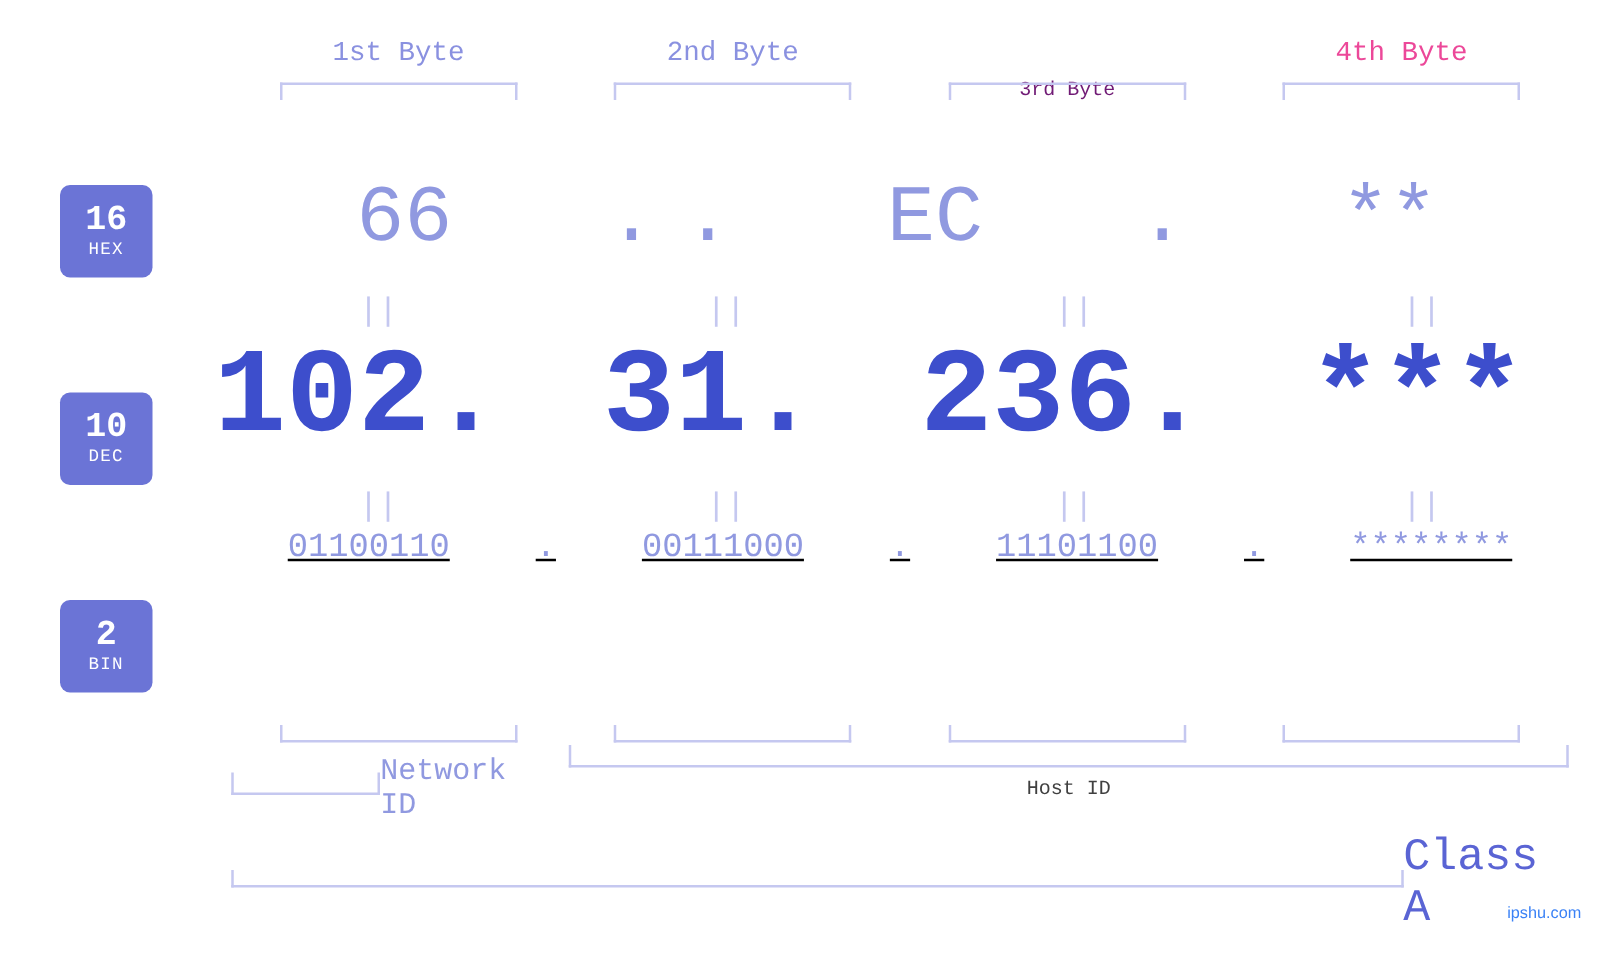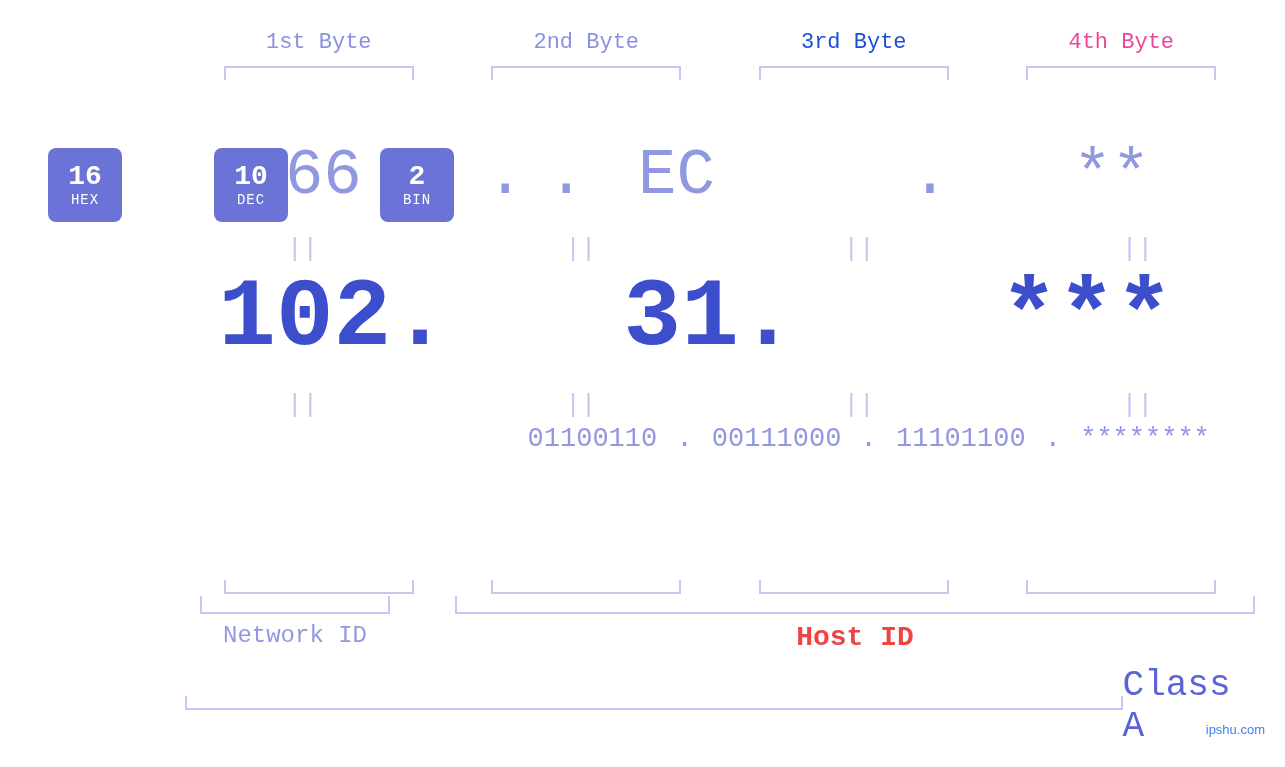--- a/index.html
+++ b/index.html
@@ -44,109 +44,110 @@
       left: 0;
       width: 1285px;
       height: 767px;
     }
   </style>
 </head>
 <body>
 
 <div class="layout">
 
-  <div style="position:absolute; left:48px; top:148px; display:flex; flex-direction:row; gap:92px;">
+  <div style="position:absolute; left:48px; top:148px; display:flex; flex-direction:column; gap:92px;">
     <div class="base-badge">
       <span class="base-num">16</span>
       <span class="base-label">HEX</span>
     </div>
     <div class="base-badge">
       <span class="base-num">10</span>
       <span class="base-label">DEC</span>
     </div>
     <div class="base-badge">
       <span class="base-num">2</span>
       <span class="base-label">BIN</span>
     </div>
   </div>
 
   <div style="position:absolute; top:30px; left:185px; right:30px; display:flex; justify-content:space-around;">
     <div style="width:220px; text-align:center; font-size:22px; color:#8a91e0; font-family:'Courier New',monospace;">1st Byte</div>
     <div style="width:220px; text-align:center; font-size:22px; color:#8a91e0; font-family:'Courier New',monospace;">2nd Byte</div>
-    <div style="width:220px; text-align:center; font-size:22px; color:#1d4ed8; font-family:'Courier New',monospace;">3rd Byte</div>
+    <div style="width:220px; text-align:center; font-size:16px; color:#701a75; font-family:'Courier New',monospace;margin-top:33px;">3rd Byte</div>
     <div style="width:220px; text-align:center; font-size:22px; color:#ec4899; font-family:'Courier New',monospace;">4th Byte</div>
   </div>
 
   <div style="position:absolute; top:66px; left:185px; right:30px; display:flex; justify-content:space-around; align-items:flex-end;">
     <div style="width:190px; height:14px; border-top:2px solid #c5c8f0; border-left:2px solid #c5c8f0; border-right:2px solid #c5c8f0;"></div>
     <div style="width:190px; height:14px; border-top:2px solid #c5c8f0; border-left:2px solid #c5c8f0; border-right:2px solid #c5c8f0;"></div>
     <div style="width:190px; height:14px; border-top:2px solid #c5c8f0; border-left:2px solid #c5c8f0; border-right:2px solid #c5c8f0;"></div>
     <div style="width:190px; height:14px; border-top:2px solid #c5c8f0; border-left:2px solid #c5c8f0; border-right:2px solid #c5c8f0;"></div>
   </div>
 
   <div style="position:absolute; top:140px; left:180px; right:30px; display:flex; align-items:center; justify-content:space-around;gap:16px;">
     <div style="width:220px; text-align:center; font-size:64px; color:#9099e0; font-family:'Courier New',monospace;">66</div>
     <div style="font-size:64px; color:#9099e0; font-family:'Courier New',monospace; margin:0 -30px;">.</div>
     <div style="font-size:64px; color:#9099e0; font-family:'Courier New',monospace; margin:0 -30px;">.</div>
-    <div style="width:220px; text-align:left; font-size:64px; color:#9099e0; font-family:'Courier New',monospace;">EC</div>
+    <div style="width:220px; text-align:center; font-size:64px; color:#9099e0; font-family:'Courier New',monospace;">EC</div>
     <div style="font-size:64px; color:#9099e0; font-family:'Courier New',monospace; margin:0 -30px;">.</div>
     <div style="width:220px; text-align:center; font-size:64px; color:#9099e0; font-family:'Courier New',monospace;">**</div>
   </div>
 
   <div style="position:absolute; top:234px; left:185px; right:30px; display:flex; align-items:center; justify-content:space-around;">
     <div style="width:220px; text-align:center; font-size:26px; color:#c5c8f0; font-family:'Courier New',monospace;">||</div>
     <div style="width:28px;"></div>
     <div style="width:220px; text-align:center; font-size:26px; color:#c5c8f0; font-family:'Courier New',monospace;">||</div>
     <div style="width:28px;"></div>
     <div style="width:220px; text-align:center; font-size:26px; color:#c5c8f0; font-family:'Courier New',monospace;">||</div>
     <div style="width:28px;"></div>
     <div style="width:220px; text-align:center; font-size:26px; color:#c5c8f0; font-family:'Courier New',monospace;">||</div>
   </div>
 
   <div style="position:absolute; top:264px; left:145px; right:10px; display:flex; align-items:center; justify-content:space-around;">
     <div style="width:230px; text-align:center; font-size:96px; color:#3d4ecc; font-weight:bold; font-family:'Courier New',monospace;">102.</div>
     <div style="width:230px; text-align:center; font-size:96px; color:#3d4ecc; font-weight:bold; font-family:'Courier New',monospace;">31.</div>
+    <div style="width:230px; text-align:center; font-size:96px; color:#3d4ecc; font-weight:bold; font-family:'Courier New',monospace;">236.</div>
     <div style="width:230px; text-align:center; font-size:96px; color:#3d4ecc; font-weight:bold; font-family:'Courier New',monospace;">***</div>
   </div>
 
   <div style="position:absolute; top:390px; left:185px; right:30px; display:flex; align-items:center; justify-content:space-around;">
     <div style="width:220px; text-align:center; font-size:26px; color:#c5c8f0; font-family:'Courier New',monospace;">||</div>
     <div style="width:28px;"></div>
     <div style="width:220px; text-align:center; font-size:26px; color:#c5c8f0; font-family:'Courier New',monospace;">||</div>
     <div style="width:28px;"></div>
     <div style="width:220px; text-align:center; font-size:26px; color:#c5c8f0; font-family:'Courier New',monospace;">||</div>
     <div style="width:28px;"></div>
     <div style="width:220px; text-align:center; font-size:26px; color:#c5c8f0; font-family:'Courier New',monospace;">||</div>
   </div>
 
-  <div style="position:absolute; top:424px; left:185px; right:30px; display:flex; align-items:center; justify-content:flex-end;">
+  <div style="position:absolute; top:424px; left:185px; right:30px; display:flex; align-items:center; justify-content:space-between;text-decoration:underline;">
     <div style="width:220px; text-align:center; font-size:27px; color:#9099e0; font-family:'Courier New',monospace;">01100110</div>
     <div style="font-size:27px; color:#9099e0; font-family:'Courier New',monospace; margin:0 -26px;">.</div>
     <div style="width:220px; text-align:center; font-size:27px; color:#9099e0; font-family:'Courier New',monospace;">00111000</div>
     <div style="font-size:27px; color:#9099e0; font-family:'Courier New',monospace; margin:0 -26px;">.</div>
     <div style="width:220px; text-align:center; font-size:27px; color:#9099e0; font-family:'Courier New',monospace;">11101100</div>
     <div style="font-size:27px; color:#9099e0; font-family:'Courier New',monospace; margin:0 -26px;">.</div>
     <div style="width:220px; text-align:center; font-size:27px; color:#9099e0; font-family:'Courier New',monospace;">********</div>
   </div>
 
   <div style="position:absolute; top:580px; left:185px; right:30px; display:flex; justify-content:space-around; align-items:flex-start;">
     <div style="width:190px; height:14px; border-bottom:2px solid #c5c8f0; border-left:2px solid #c5c8f0; border-right:2px solid #c5c8f0;"></div>
     <div style="width:190px; height:14px; border-bottom:2px solid #c5c8f0; border-left:2px solid #c5c8f0; border-right:2px solid #c5c8f0;"></div>
     <div style="width:190px; height:14px; border-bottom:2px solid #c5c8f0; border-left:2px solid #c5c8f0; border-right:2px solid #c5c8f0;"></div>
     <div style="width:190px; height:14px; border-bottom:2px solid #c5c8f0; border-left:2px solid #c5c8f0; border-right:2px solid #c5c8f0;"></div>
   </div>
 
-  <div style="position:absolute; top:596px; left:185px; width:220px; display:flex; flex-direction:column; align-items:center;">
+  <div style="position:absolute; top:596px; left:185px; width:220px; display:flex; flex-direction:row; align-items:center;">
     <div style="width:190px; height:18px; border-bottom:2px solid #c5c8f0; border-left:2px solid #c5c8f0; border-right:2px solid #c5c8f0;"></div>
     <div style="font-size:24px; color:#9099e0; font-family:'Courier New',monospace; margin-top:8px;">Network ID</div>
   </div>
 
   <div style="position:absolute; top:596px; left:455px; right:30px; display:flex; flex-direction:column; align-items:center;">
     <div style="width:100%; height:18px; border-bottom:2px solid #c5c8f0; border-left:2px solid #c5c8f0; border-right:2px solid #c5c8f0;"></div>
-    <div style="font-size:28px; color:#ef4444; font-family:'Courier New',monospace; margin-top:8px;font-weight:bold;">Host ID</div>
+    <div style="font-size:16px; color:#404040; font-family:'Courier New',monospace; margin-top:8px;">Host ID</div>
   </div>
 
   <div style="position:absolute; bottom:20px; left:185px; right:30px; display:flex; flex-direction:row; align-items:center;">
     <div style="width:100%; height:14px; border-bottom:2px solid #c5c8f0; border-left:2px solid #c5c8f0; border-right:2px solid #c5c8f0;"></div>
     <div style="font-size:36px; color:#5a64d4; font-family:'Courier New',monospace; margin-top:6px;">Class A</div>
   </div>
 
   <div style="position:absolute; bottom:30px; right:20px; font-size:13px; color:#3b82f6; font-family:Arial,sans-serif;">ipshu.com</div>
 
 </div>

